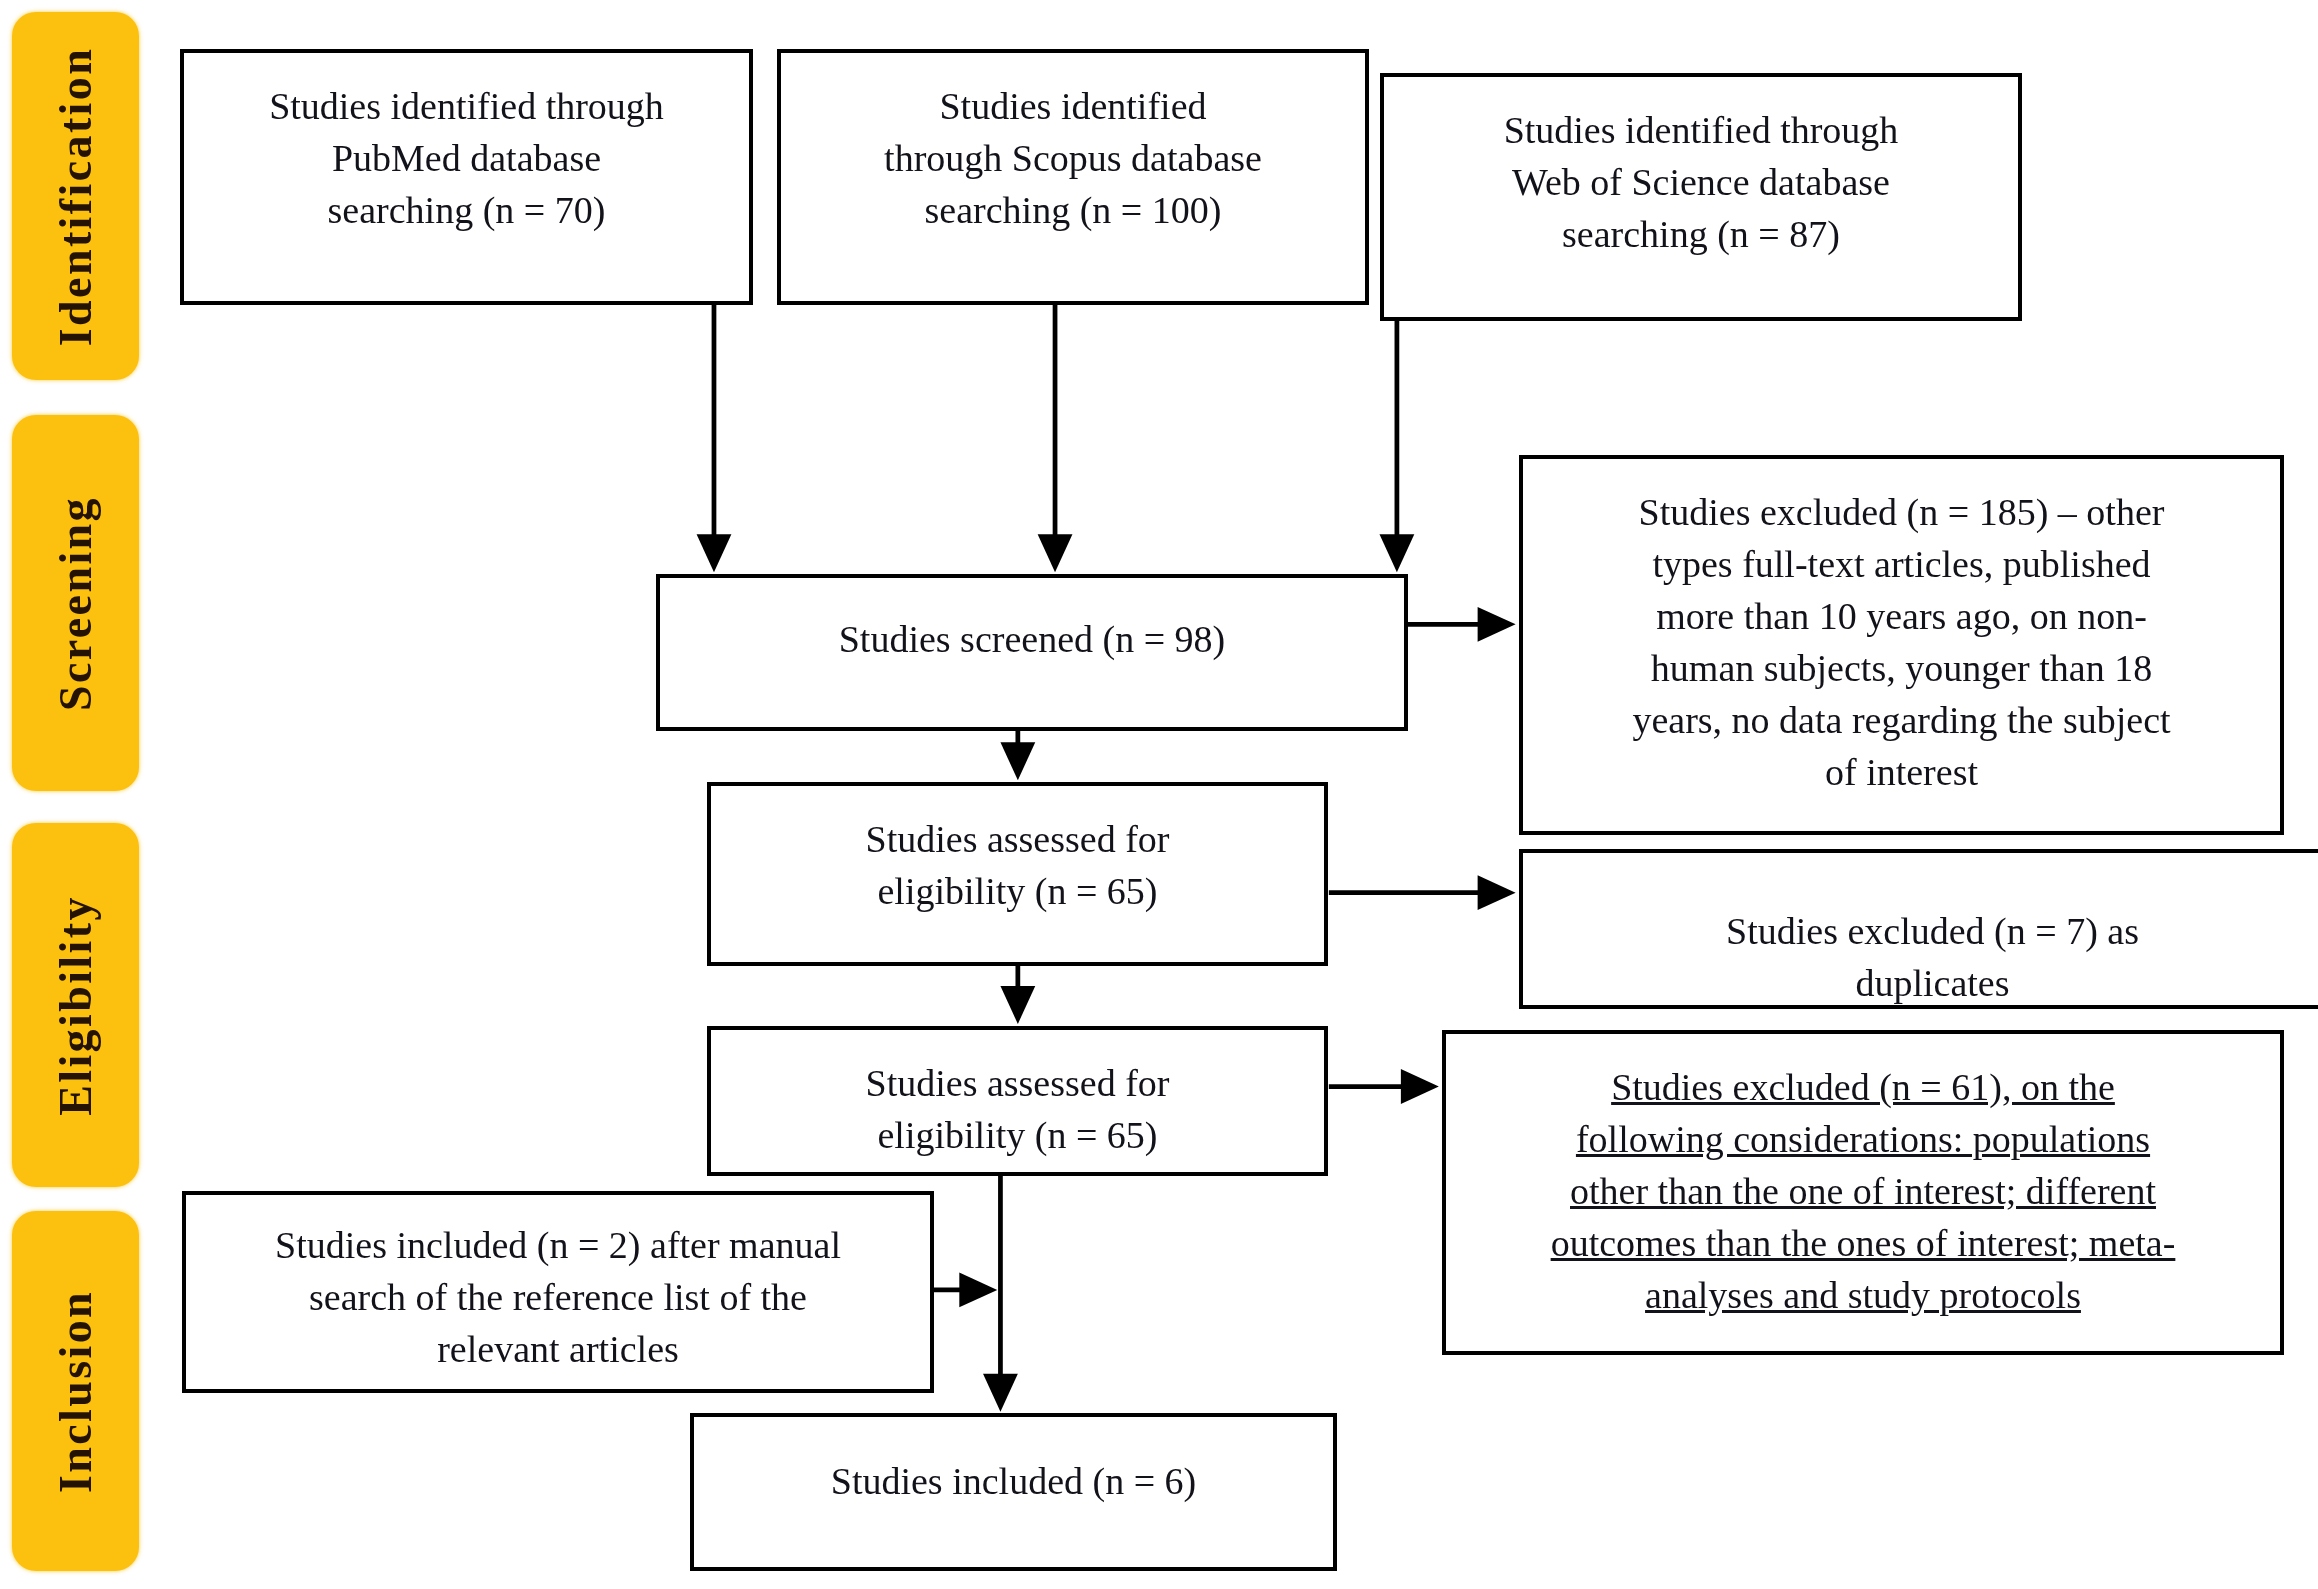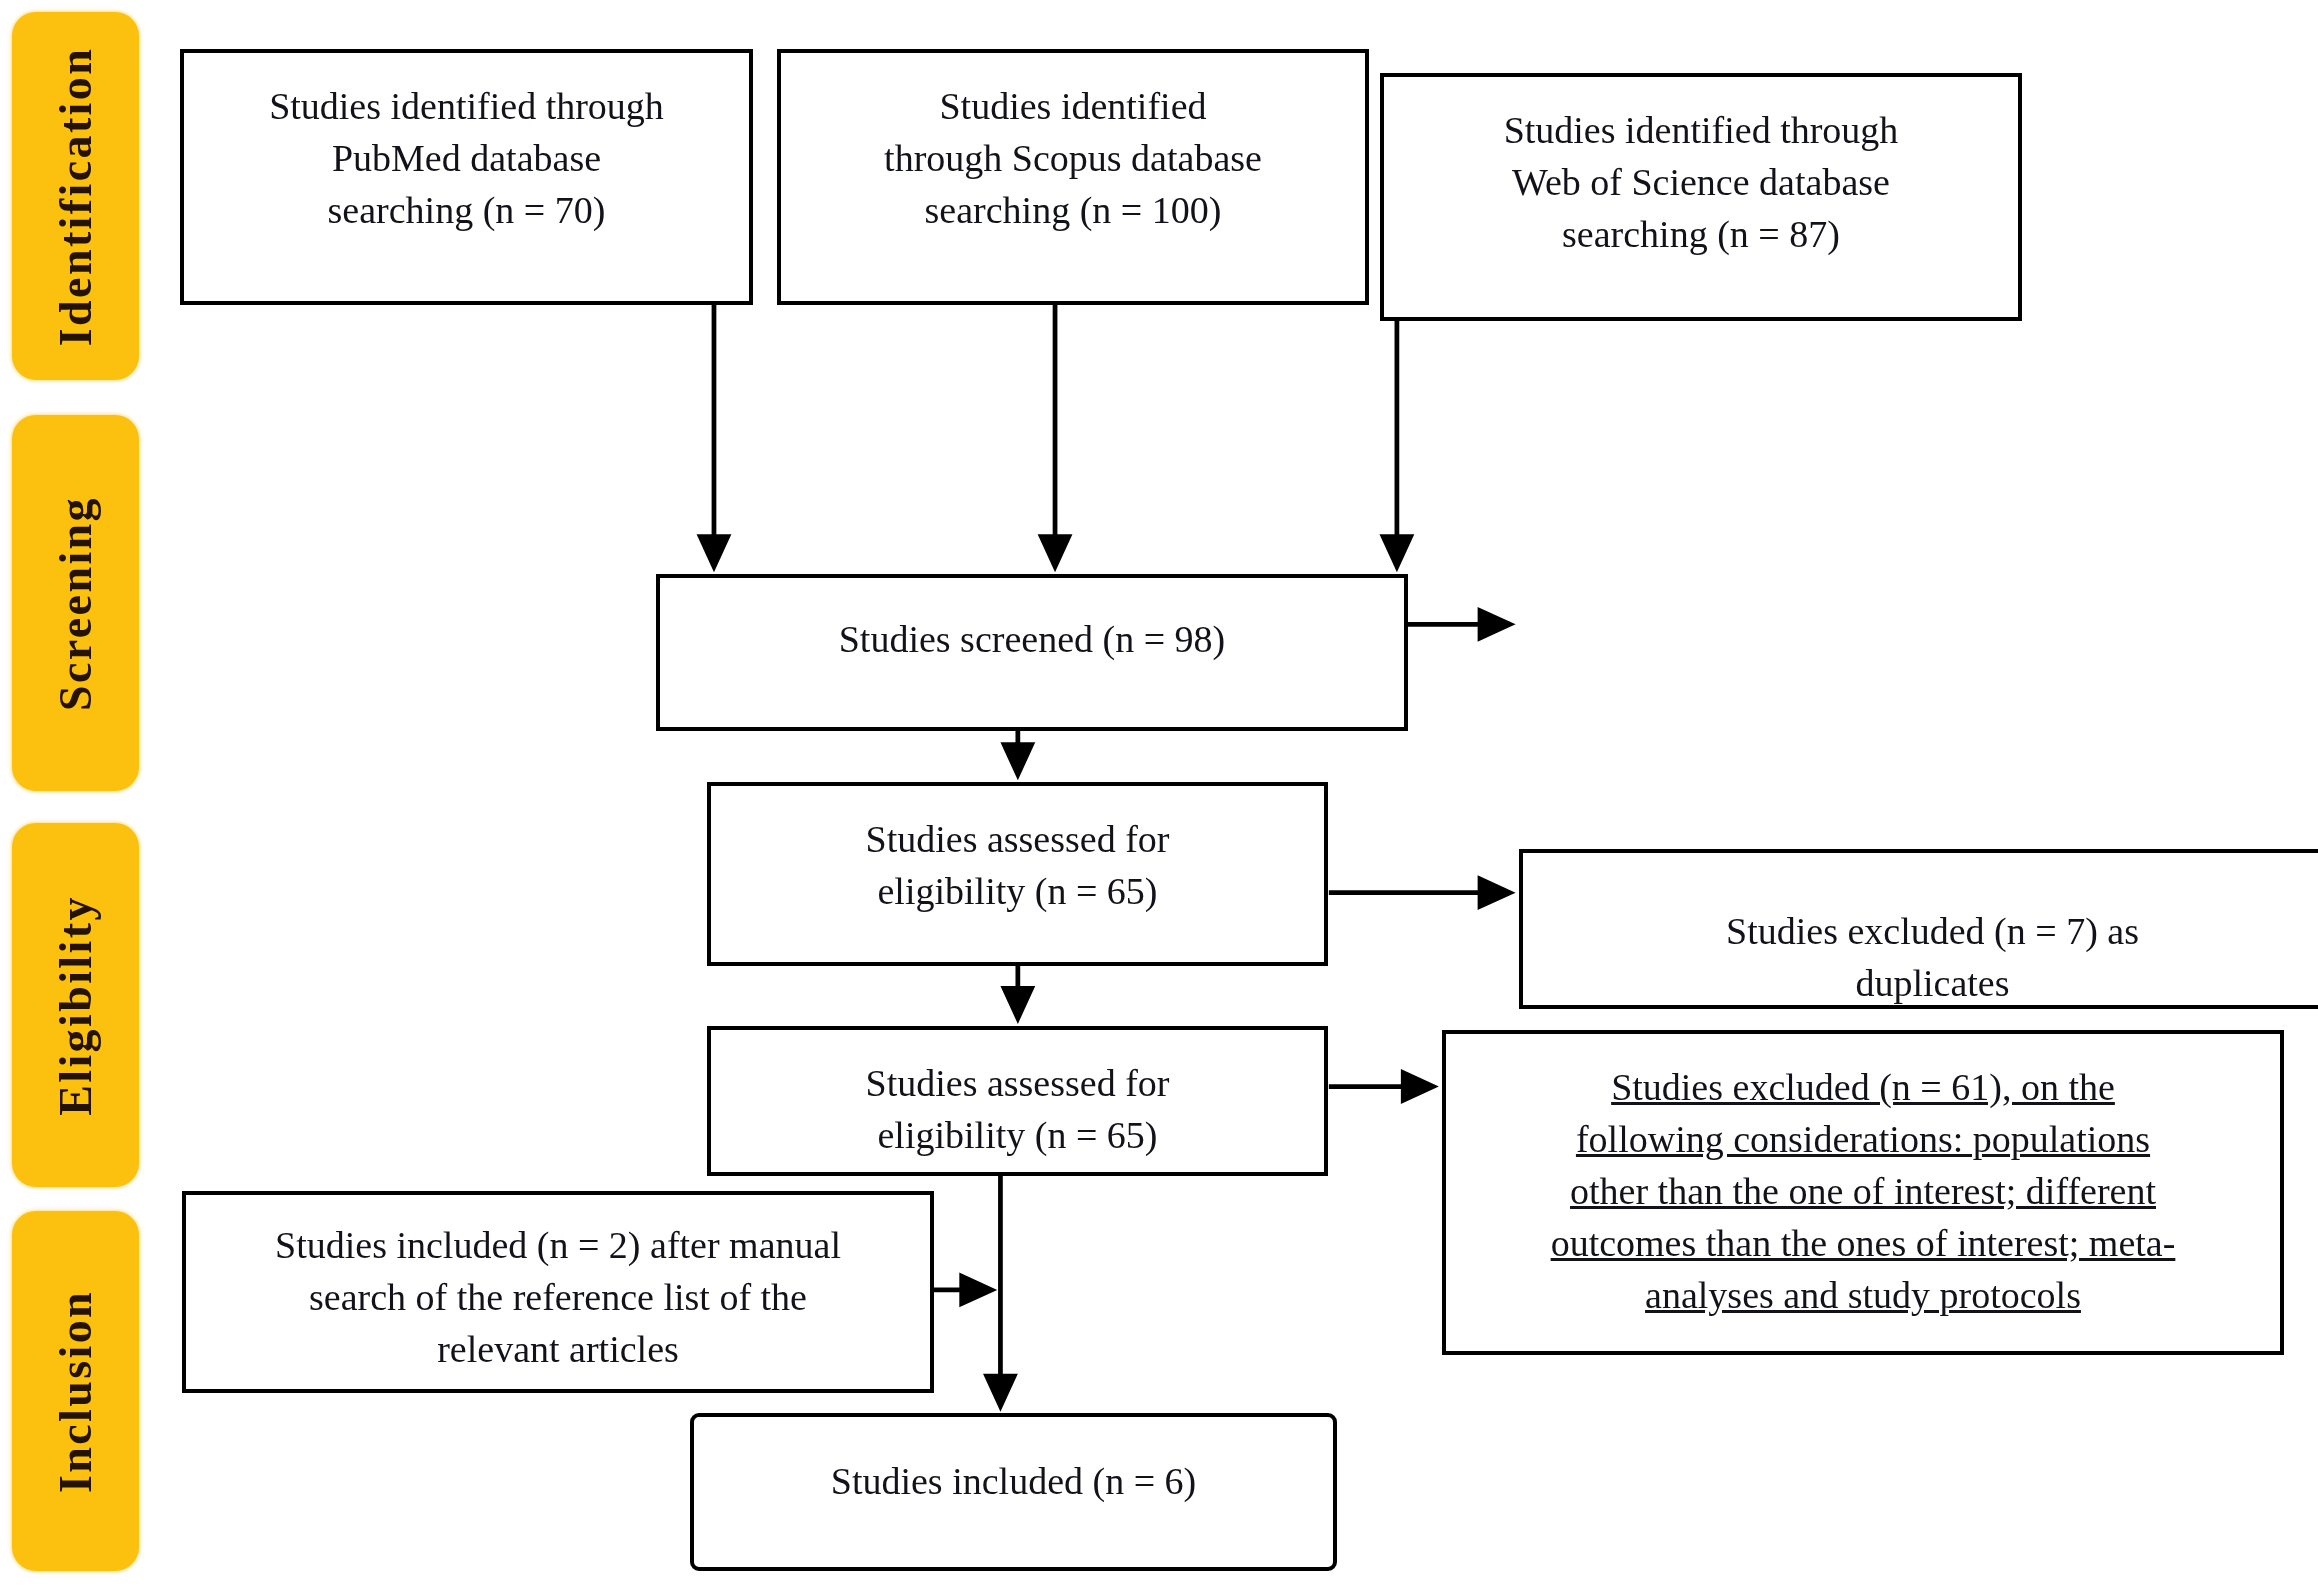--- a/index.html
+++ b/index.html
@@ -67,41 +67,47 @@
   <div class="box" style="left:777px;top:49px;width:592px;height:256px;">Studies identified
 through Scopus database
 searching (n = 100)</div>
 
   <div class="box" style="left:1380px;top:73px;width:642px;height:248px;">Studies identified through
 Web of Science database
 searching (n = 87)</div>
 
   <div class="box" style="left:656px;top:574px;width:752px;height:157px;padding-top:35px;">Studies screened (n = 98)</div>
 
+  <div class="box" style="left:1519px;top:455px;width:765px;height:380px;">Studies excluded (n = 185) – other
+types full-text articles, published
+more than 10 years ago, on non-
+human subjects, younger than 18
+years, no data regarding the subject
+of interest</div>
 
   <div class="box" style="left:707px;top:782px;width:621px;height:184px;">Studies assessed for
 eligibility (n = 65)</div>
 
   <div class="box" style="left:1519px;top:849px;width:827px;height:160px;padding-top:52px;">Studies excluded (n = 7) as
 duplicates</div>
 
   <div class="box" style="left:707px;top:1026px;width:621px;height:150px;">Studies assessed for
 eligibility (n = 65)</div>
 
   <div class="box" style="left:1442px;top:1030px;width:842px;height:325px;text-decoration:underline;">Studies excluded (n = 61), on the
 following considerations: populations
 other than the one of interest; different
 outcomes than the ones of interest; meta-
 analyses and study protocols</div>
 
   <div class="box" style="left:182px;top:1191px;width:752px;height:202px;padding-top:24px;">Studies included (n = 2) after manual
 search of the reference list of the
 relevant articles</div>
 
-  <div class="box" style="left:690px;top:1413px;width:647px;height:158px;padding-top:38px;border-radius:9px;">Studies included (n = 6)</div>
+  <div class="box" style="left:690px;top:1413px;width:647px;height:158px;padding-top:38px;">Studies included (n = 6)</div>
 
   <svg class="arrows" width="2319" height="1589" viewBox="0 0 2930 2008">
 
     <g>
       <line x1="902" y1="385" x2="902" y2="677"></line>
       <polygon points="880,675 924,675 902,723"></polygon>
     </g>
 
     <g>
       <line x1="1333" y1="385" x2="1333" y2="677"></line>

